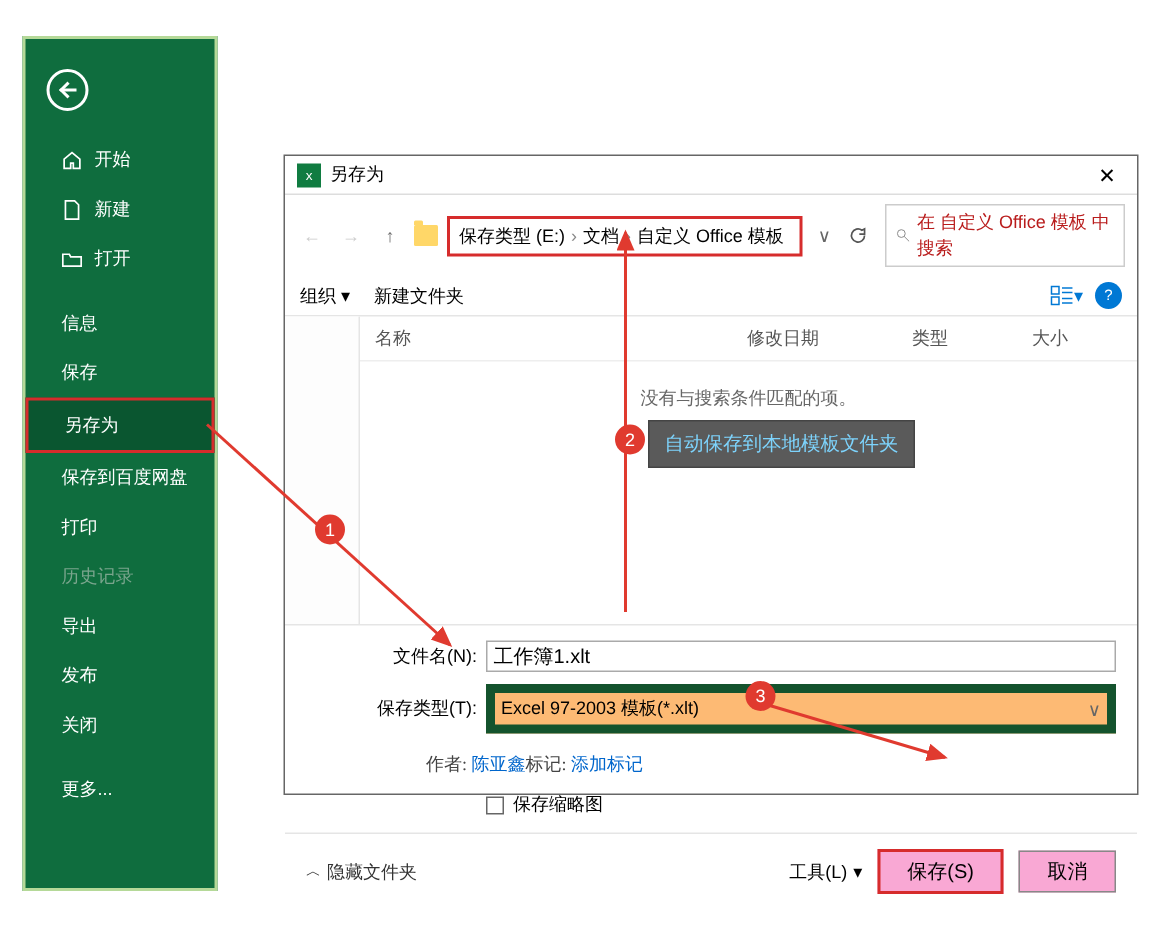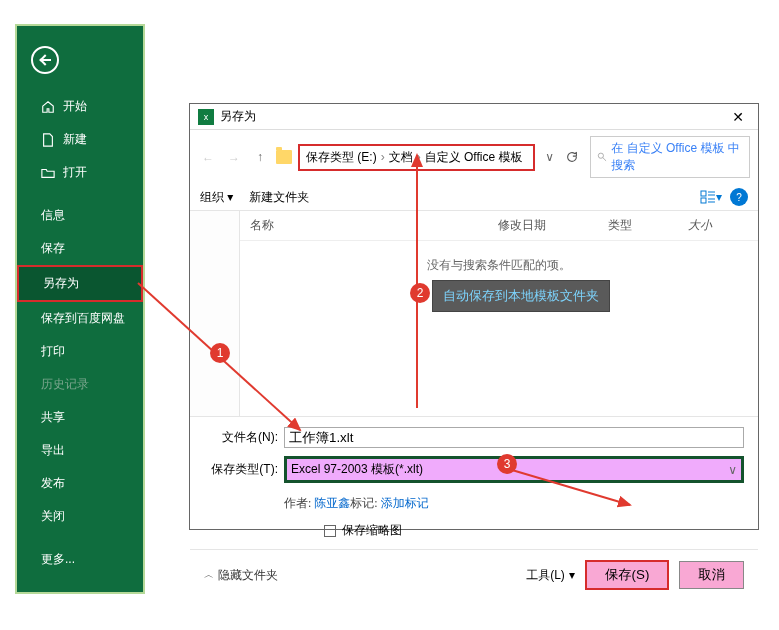--- a/index.html
+++ b/index.html
@@ -20,40 +20,40 @@
 .close-x { width: 24px; text-align: center; cursor: pointer; font-size: 14px; }
 .navbar { display: flex; align-items: center; padding: 6px 8px; gap: 6px; }
 .navbtn { width: 20px; height: 20px; display: flex; align-items: center; justify-content: center; color: #666; cursor: pointer; }
 .navbtn.disabled { color: #ccc; cursor: default; }
 .folder-icon { width: 16px; height: 14px; background: #ffd768; border-radius: 1px; position: relative; }
 .folder-icon::before { content: ""; position: absolute; top: -3px; left: 0; width: 6px; height: 3px; background: #ffd768; border-radius: 1px 1px 0 0; }
 .breadcrumb { flex: 1; display: flex; align-items: center; gap: 4px; padding: 3px 6px; border: 2px solid #d62c2c; }
 .bc-sep { color: #888; }
 .bc-caret { color: #666; margin-left: 4px; }
 .refresh-btn { width: 24px; height: 24px; display: flex; align-items: center; justify-content: center; cursor: pointer; }
-.search-box { width: 160px; border: 1px solid #ccc; padding: 3px 6px; display: flex; align-items: center; gap: 4px; color: #3b82f6; }
+.search-box { width: 160px; border: 1px solid #ccc; padding: 3px 6px; display: flex; align-items: center; gap: 4px; color: #b91c1c; }
 .toolbar { display: flex; align-items: center; padding: 4px 10px; border-bottom: 1px solid #e5e5e5; }
 .tb-item { margin-right: 16px; cursor: pointer; }
 .tb-right { margin-left: auto; display: flex; gap: 8px; align-items: center; }
 .view-btn { width: 22px; height: 18px; display: flex; align-items: center; justify-content: center; color: #0078d4; cursor: pointer; }
 .help-btn { width: 18px; height: 18px; border-radius: 50%; background: #0078d4; color: #fff; display: flex; align-items: center; justify-content: center; font-size: 10px; cursor: pointer; }
 .content { display: flex; height: 205px; }
 .tree-pane { width: 50px; border-right: 1px solid #e5e5e5; background: #fdfdfd; }
 .list-pane { flex: 1; }
 .list-header { display: flex; padding: 6px 10px; color: #555; border-bottom: 1px solid #eee; }
 .col-name { flex: 1; }
 .col-date { width: 110px; }
 .col-type { width: 80px; }
-.col-size { width: 60px; font-style: italic; }
+.col-size { width: 60px; }
 .empty-msg { text-align: center; color: #666; padding: 16px 10px; }
 .form-area { padding: 10px 14px 0; border-top: 1px solid #e5e5e5; }
 .form-row { display: flex; align-items: center; margin-bottom: 8px; }
-.form-label { width: 80px; text-align: right; padding-right: 6px; }
+.form-label { width: 80px; text-align: right; padding-right: 6px; margin-left: 40px; }
 .form-input { flex: 1; border: 1px solid #aaa; padding: 2px 4px; background: #fff; }
-.form-select { flex: 1; border: 3px solid #14532d; padding: 2px 4px; background: #f0abfc; display: flex; align-items: center; }
+.form-select { flex: 1; border: 6px solid #14532d; padding: 2px 4px; background: #fdba74; display: flex; align-items: center; }
 .select-caret { margin-left: auto; color: #666; }
 .meta-row { display: flex; padding: 4px 0 0 80px; color: #444; font-family: Liberation Serif, serif; }
 .meta-link { color: #0066cc; cursor: pointer; }
 .checkbox-row { display: flex; align-items: center; gap: 6px; padding: 10px 0 10px 120px; }
 .cb { width: 12px; height: 12px; border: 1px solid #666; }
 .footer { display: flex; align-items: center; padding: 10px 14px; border-top: 1px solid #e5e5e5; }
 .hide-folders { display: flex; align-items: center; gap: 4px; cursor: pointer; color: #333; }
 .chev { font-size: 10px; }
 .footer-right { margin-left: auto; display: flex; align-items: center; gap: 10px; }
 .tools-btn { display: flex; align-items: center; gap: 4px; cursor: pointer; }
@@ -99,23 +99,20 @@
   <div class="nav-item">
       <span>保存到百度网盘</span>
     </div>
   <div class="nav-item">
       <span>打印</span>
     </div>
   <div class="nav-item dim">
       <span>历史记录</span>
     </div>
   <div class="nav-item">
-      <span>共享</span>
-    </div>
-  <div class="nav-item">
       <span>导出</span>
     </div>
   <div class="nav-item">
       <span>发布</span>
     </div>
   <div class="nav-item">
       <span>关闭</span>
     </div>
   <div class="nav-sep"></div>
   <div class="nav-item">

